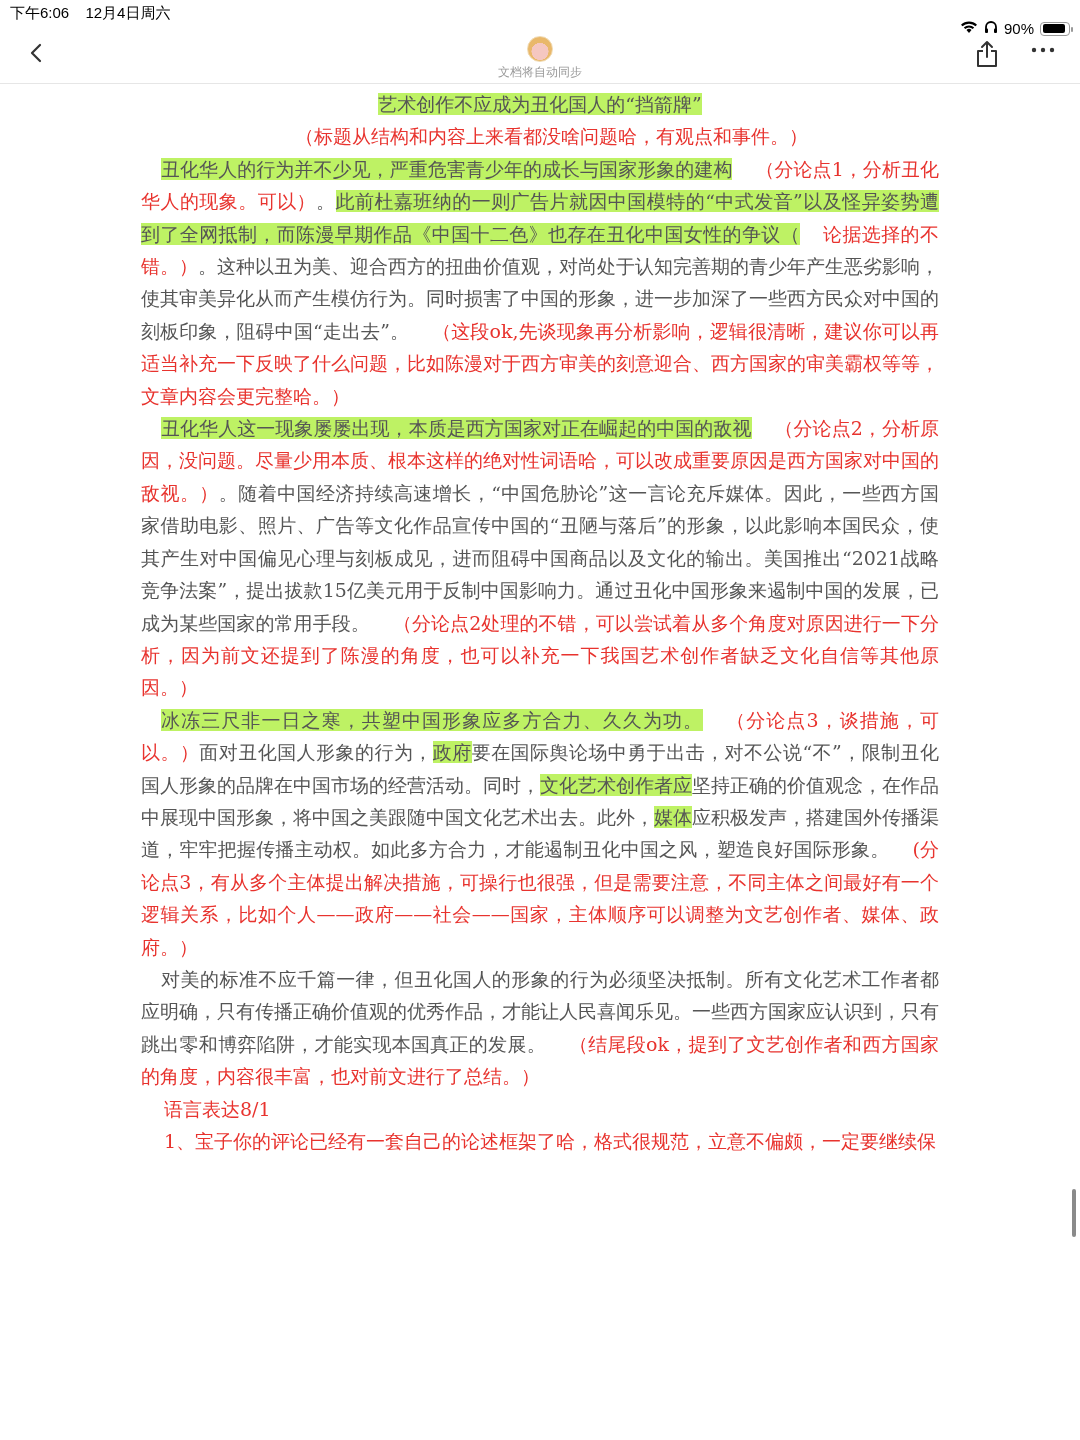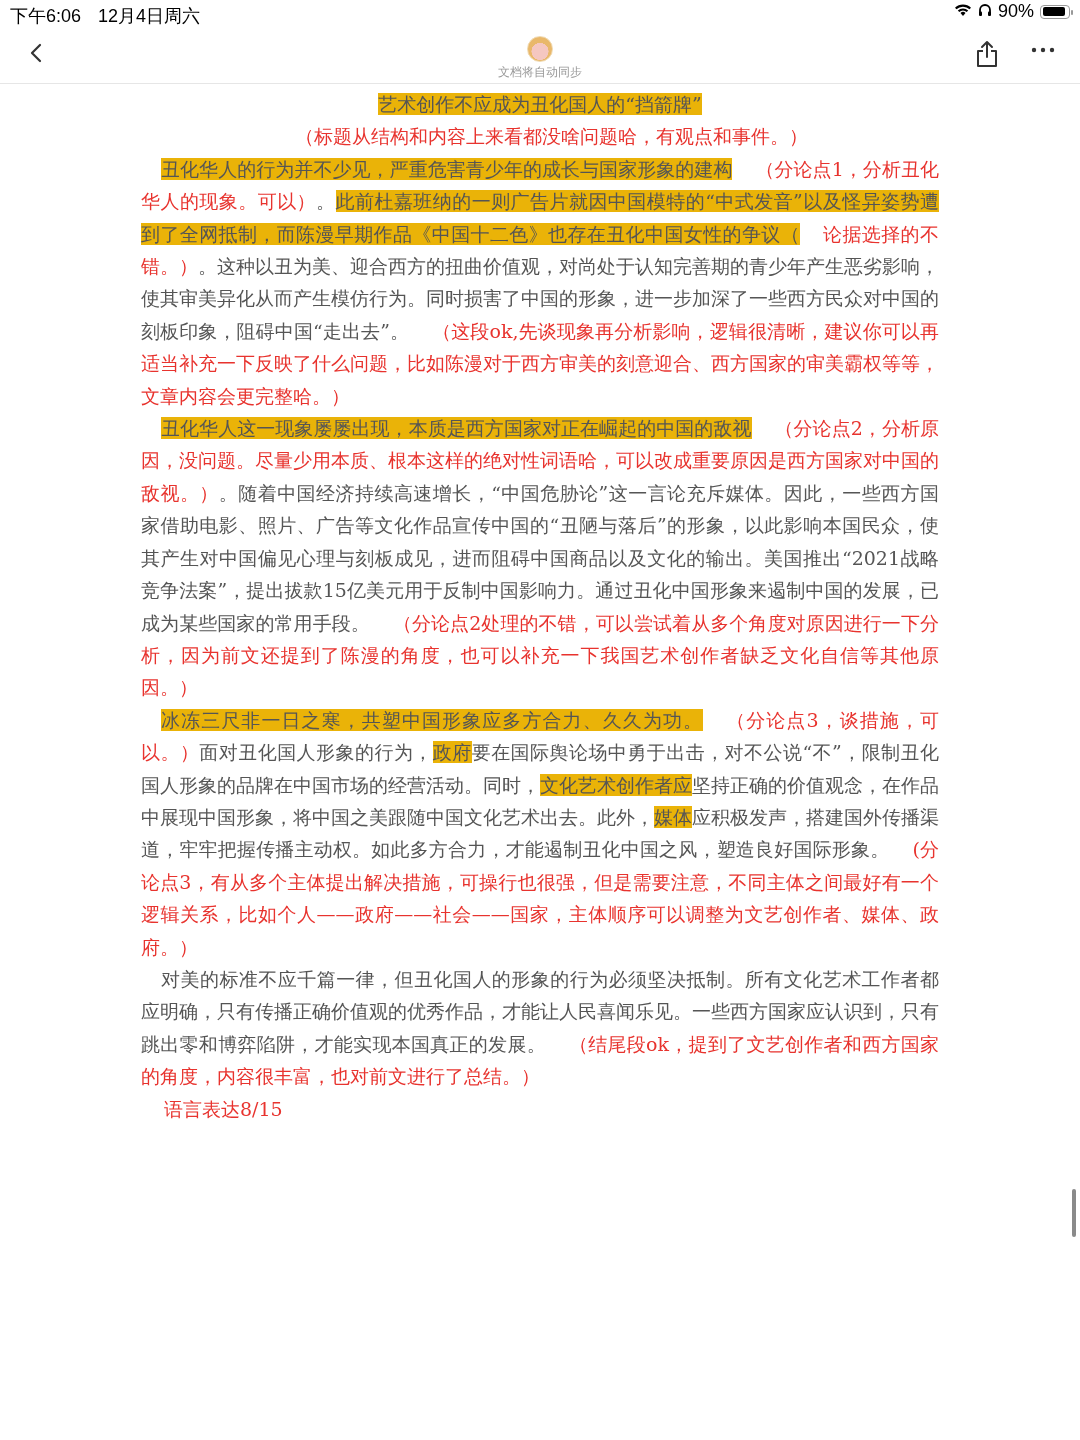--- a/index.html
+++ b/index.html
@@ -1,38 +1,38 @@
 <!DOCTYPE html>
 <html><head>
 <meta charset="utf-8">
 <style>
   * { box-sizing: border-box; margin: 0; padding: 0; }
   html, body { width: 1080px; height: 1440px; overflow: hidden; background: #ffffff; }
   body { font-family: "DejaVu Serif", "Liberation Serif", serif; color: #555555; position: relative; }
 
-  .status-bar { position: absolute; top: 0; left: 0; width: 1080px; height: 28px; font-family: "Liberation Sans", "DejaVu Sans", sans-serif; font-size: 18px; color: #000; }
+  .status-bar { position: absolute; top: 0; left: 0; width: 1080px; height: 28px; font-family: "Liberation Sans", "DejaVu Sans", sans-serif; font-size: 15px; color: #000; }
   .status-left { position: absolute; left: 10px; top: 4px; }
   .status-left span { margin-right: 12px; }
-  .status-right { position: absolute; right: 10px; top: 1px; display: flex; align-items: center; gap: 6px; }
+  .status-right { position: absolute; right: 10px; top: 20px; display: flex; align-items: center; gap: 6px; }
   .battery { width: 30px; height: 14px; border: 1.5px solid #999; border-radius: 4px; padding: 1.5px; position: relative; }
   .battery::after { content: ""; position: absolute; right: -4px; top: 4px; width: 2px; height: 5px; background: #999; border-radius: 1px; }
   .battery-fill { width: 90%; height: 100%; background: #000; border-radius: 2px; }
 
   .nav-bar { position: absolute; top: 28px; left: 0; width: 1080px; height: 56px; border-bottom: 1px solid #e6e6e6; font-family: "Liberation Sans", "DejaVu Sans", sans-serif; }
   .back-btn { position: absolute; left: 22px; top: 10px; width: 30px; height: 30px; cursor: pointer; }
   .avatar { position: absolute; left: 527px; top: 8px; width: 26px; height: 26px; border-radius: 50%; background: radial-gradient(circle at 50% 60%, #f5c7c0 0 45%, #e9b86a 46% 100%); border: 1px solid #f0d9b0; }
   .sync-text { position: absolute; left: 0; width: 1080px; top: 36px; text-align: center; font-size: 12px; color: #999; }
   .share-btn { position: absolute; left: 974px; top: 12px; width: 26px; height: 28px; cursor: pointer; }
   .more-btn { position: absolute; left: 1030px; top: 14px; width: 28px; height: 20px; cursor: pointer; font-size: 22px; line-height: 10px; color: #333; letter-spacing: 1px; }
 
   .doc { position: absolute; top: 88px; left: 141px; width: 798px; font-size: 19px; line-height: 32.4px; }
   .doc p { text-align: justify; }
   .center { text-align: center !important; }
   .indent { text-indent: 20px; }
-  .hl { background: #eab308; }
+  .hl { background: #bef264; }
   .red { color: #e8332e; margin-left: 23px; }
 
   .scrollbar { position: absolute; left: 1072px; top: 1189px; width: 4px; height: 48px; background: #8a8a8a; border-radius: 2px; }
 </style>
 </head>
 <body>
 
 <div class="status-bar">
   <div class="status-left">
     <span>下午6:06</span>
@@ -89,16 +89,17 @@
 
 
   <p class="indent"><span class="hl">丑化华人的行为并不少见，严重危害青少年的成长与国家形象的建构</span><span class="red">（分论点1，分析丑化华人的现象。可以）</span><span>。</span><span class="hl">此前杜嘉班纳的一则广告片就因中国模特的“中式发音”以及怪异姿势遭到了全网抵制，而陈漫早期作品《中国十二色》也存在丑化中国女性的争议（</span><span class="red">论据选择的不错。）</span><span>。这种以丑为美、迎合西方的扭曲价值观，对尚处于认知完善期的青少年产生恶劣影响，使其审美异化从而产生模仿行为。同时损害了中国的形象，进一步加深了一些西方民众对中国的刻板印象，阻碍中国“走出去”。</span><span class="red">（这段ok,先谈现象再分析影响，逻辑很清晰，建议你可以再适当补充一下反映了什么问题，比如陈漫对于西方审美的刻意迎合、西方国家的审美霸权等等，文章内容会更完整哈。）</span></p>
 
   <p class="indent"><span class="hl">丑化华人这一现象屡屡出现，本质是西方国家对正在崛起的中国的敌视</span><span class="red">（分论点2，分析原因，没问题。尽量少用本质、根本这样的绝对性词语哈，可以改成重要原因是西方国家对中国的敌视。）</span><span>。随着中国经济持续高速增长，“中国危胁论”这一言论充斥媒体。因此，一些西方国家借助电影、照片、广告等文化作品宣传中国的“丑陋与落后”的形象，以此影响本国民众，使其产生对中国偏见心理与刻板成见，进而阻碍中国商品以及文化的输出。美国推出“2021战略竞争法案”，提出拔款15亿美元用于反制中国影响力。通过丑化中国形象来遏制中国的发展，已成为某些国家的常用手段。</span><span class="red">（分论点2处理的不错，可以尝试着从多个角度对原因进行一下分析，因为前文还提到了陈漫的角度，也可以补充一下我国艺术创作者缺乏文化自信等其他原因。）</span></p>
 
   <p class="indent"><span class="hl">冰冻三尺非一日之寒，共塑中国形象应多方合力、久久为功。</span><span class="red">（分论点3，谈措施，可以。）</span><span>面对丑化国人形象的行为，</span><span class="hl">政府</span><span>要在国际舆论场中勇于出击，对不公说“不”，限制丑化国人形象的品牌在中国市场的经营活动。同时，</span><span class="hl">文化艺术创作者应</span><span>坚持正确的价值观念，在作品中展现中国形象，将中国之美跟随中国文化艺术出去。此外，</span><span class="hl">媒体</span><span>应积极发声，搭建国外传播渠道，牢牢把握传播主动权。如此多方合力，才能遏制丑化中国之风，塑造良好国际形象。</span><span class="red">(分论点3，有从多个主体提出解决措施，可操行也很强，但是需要注意，不同主体之间最好有一个逻辑关系，比如个人——政府——社会——国家，主体顺序可以调整为文艺创作者、媒体、政府。）</span></p>
 
   <p class="indent"><span>对美的标准不应千篇一律，但丑化国人的形象的行为必须坚决抵制。所有文化艺术工作者都应明确，只有传播正确价值观的优秀作品，才能让人民喜闻乐见。一些西方国家应认识到，只有跳出零和博弈陷阱，才能实现本国真正的发展。</span><span class="red">（结尾段ok，提到了文艺创作者和西方国家的角度，内容很丰富，也对前文进行了总结。）</span></p>
 
-  <p class="red">语言表达8/15</p>
+  <p class="red">语言表达8/1</p>
+  <p class="red" style="white-space:nowrap;overflow:hidden;">1、宝子你的评论已经有一套自己的论述框架了哈，格式很规范，立意不偏颇，一定要继续保</p>
 </div>
 
 <div class="scrollbar"></div>
 
 </body></html>

